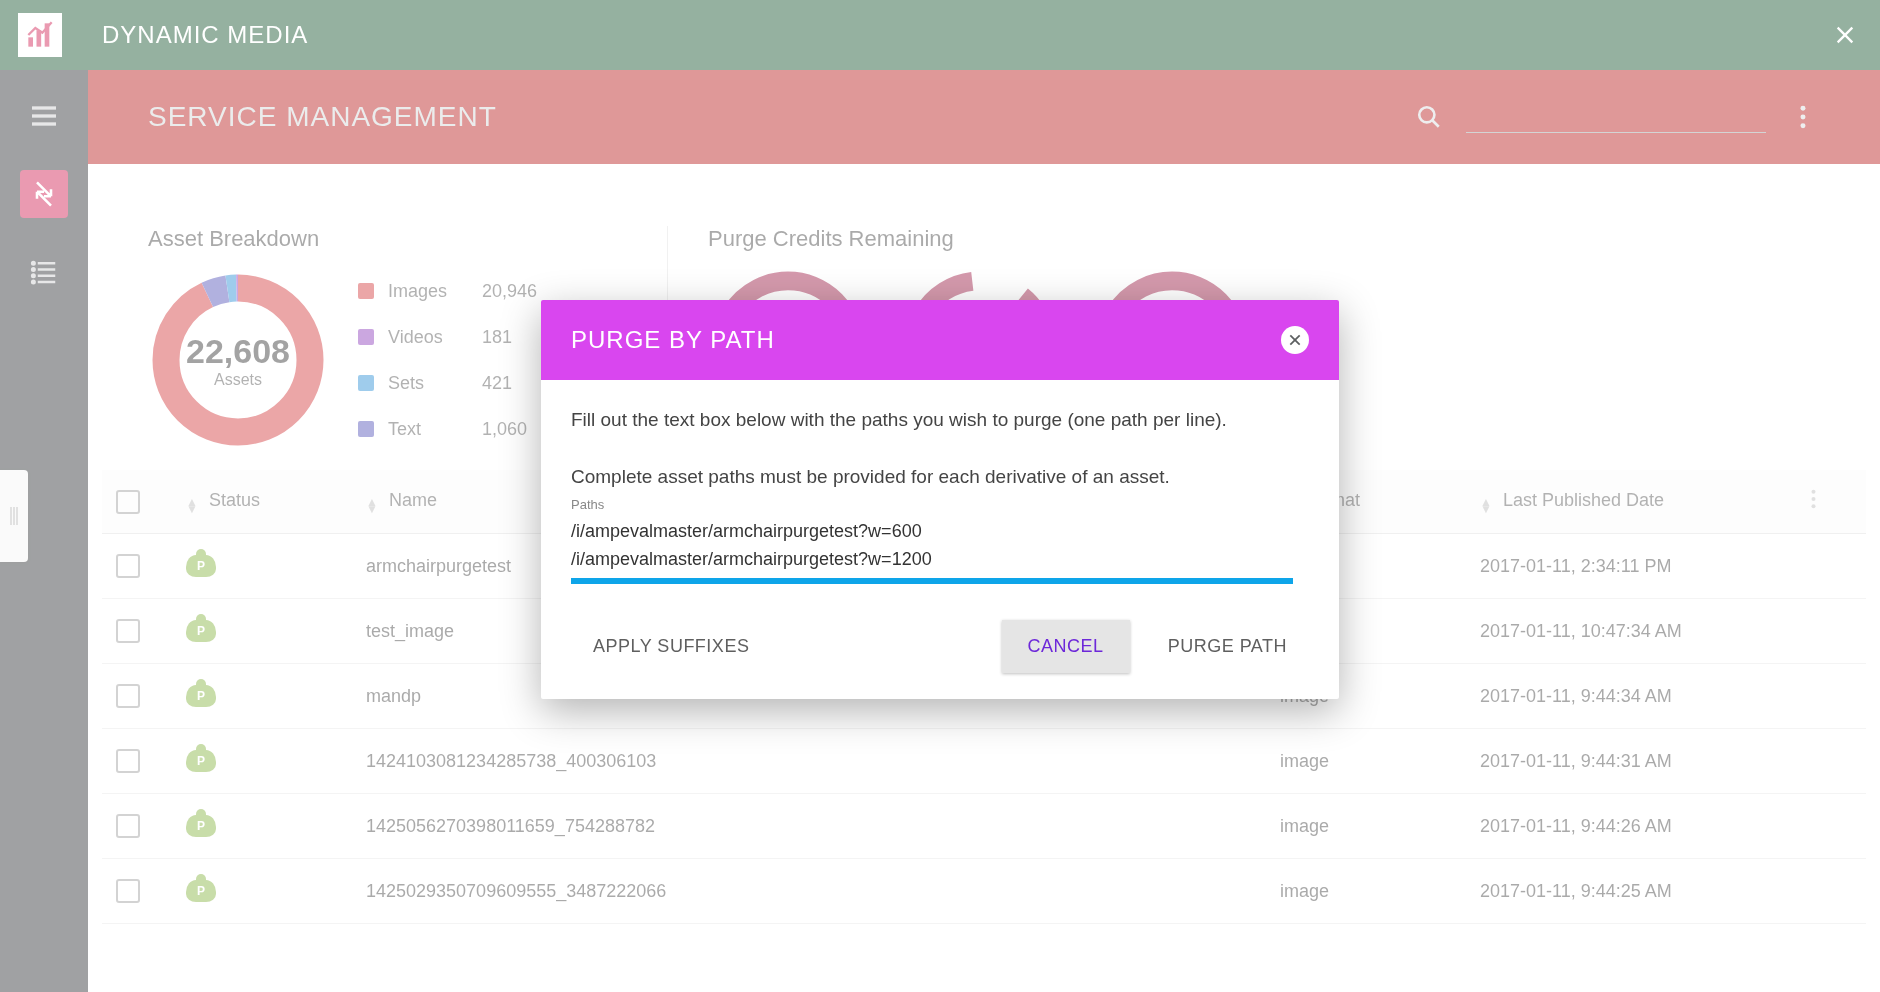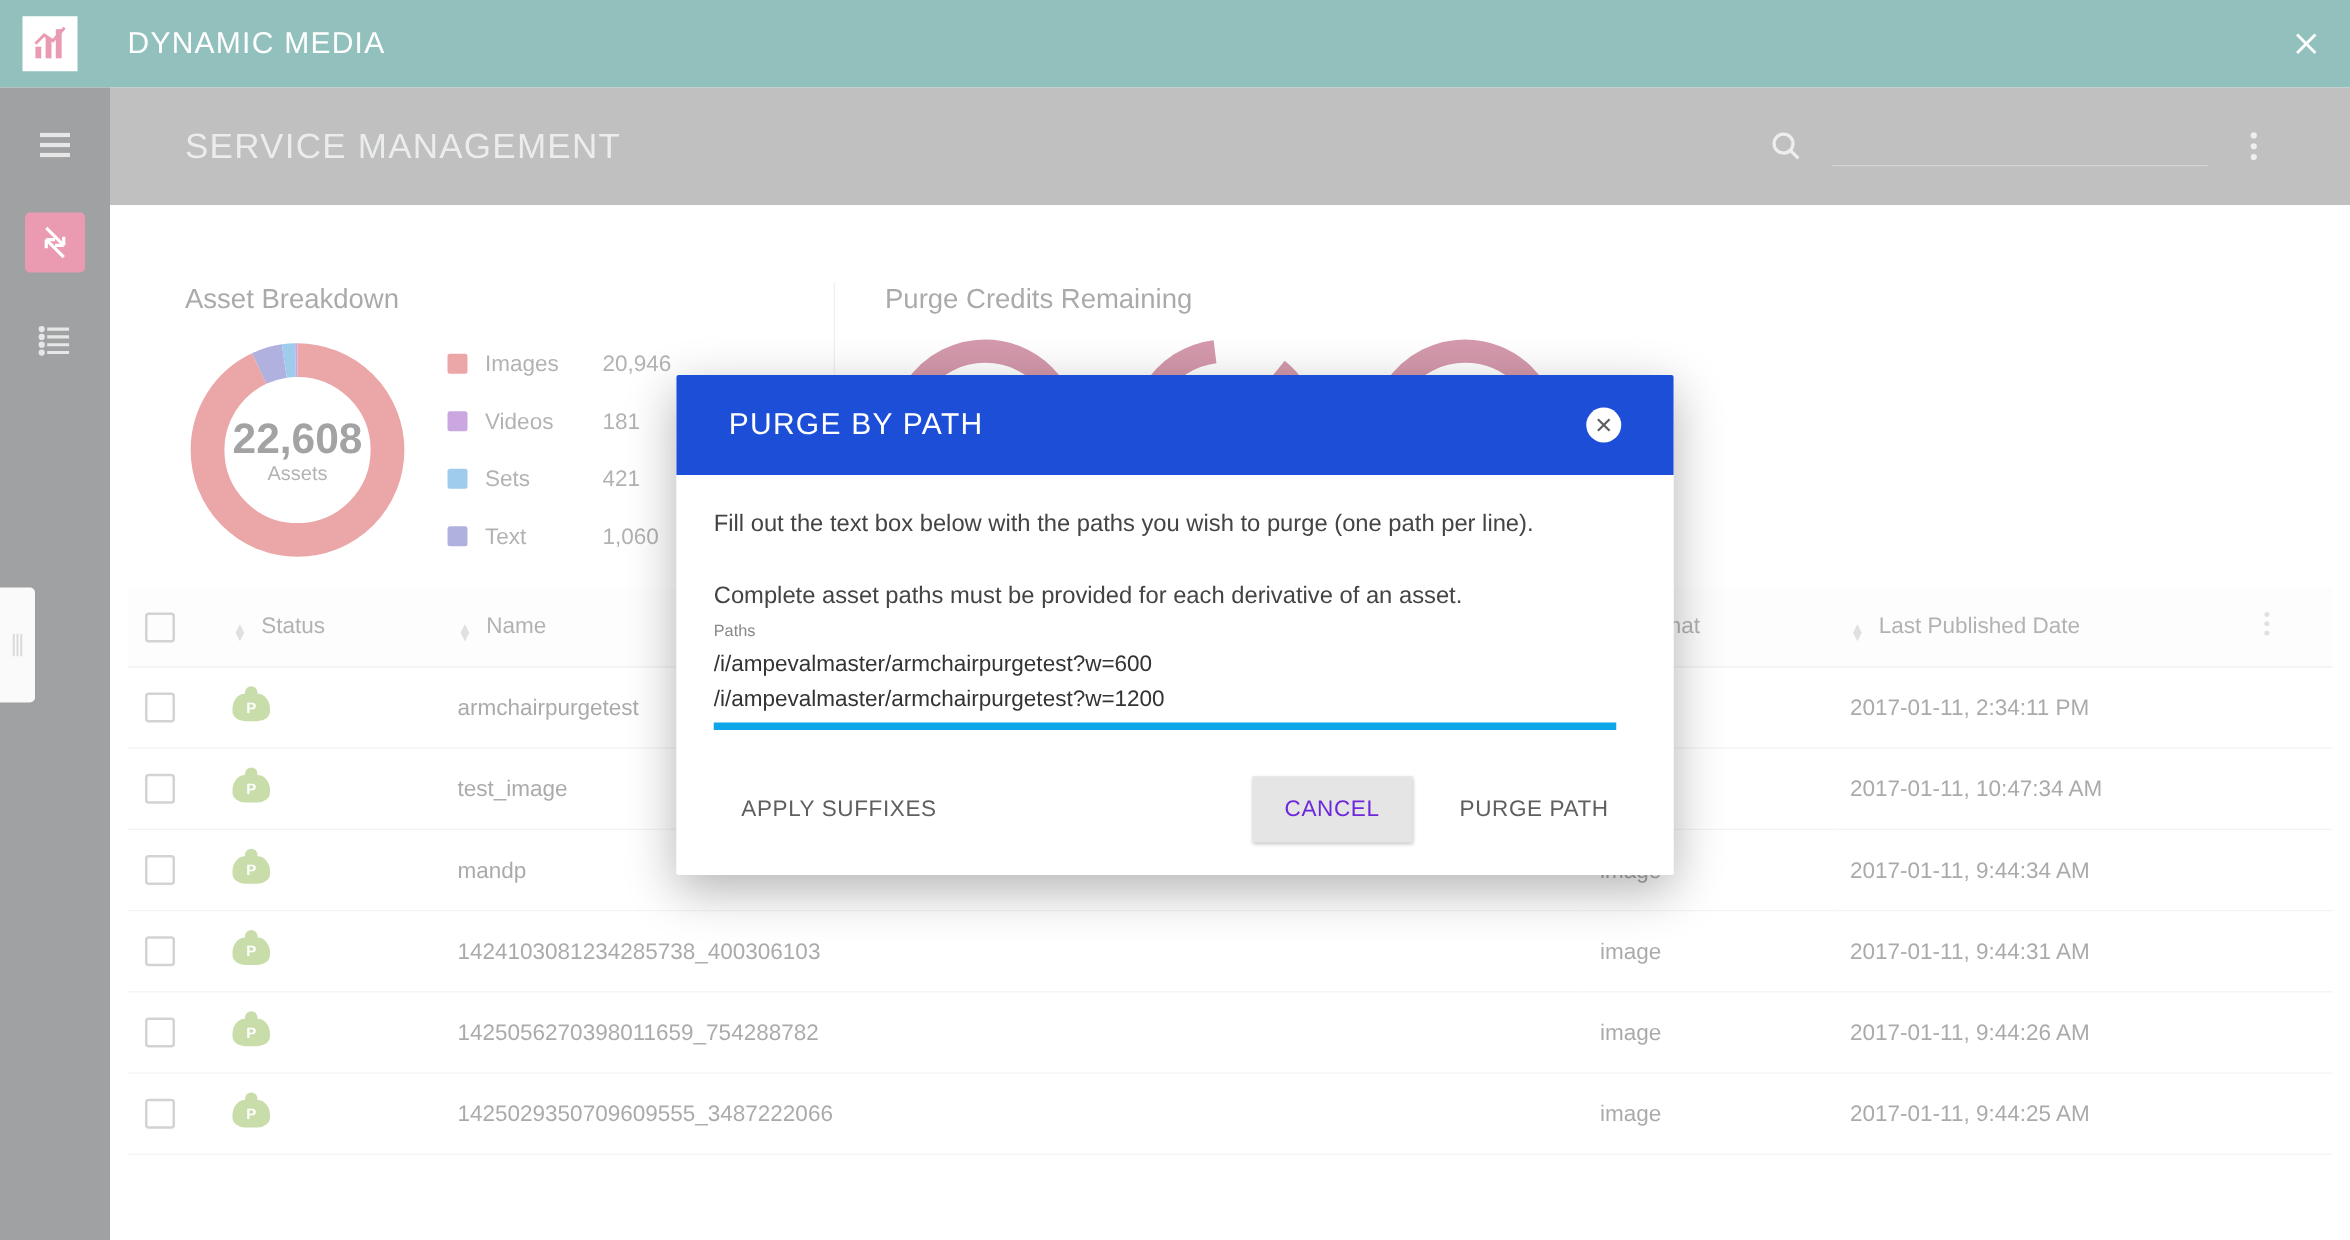--- a/index.html
+++ b/index.html
@@ -2,21 +2,21 @@
 <html><head>
 <meta charset="utf-8">
 <style>
   * { box-sizing: border-box; margin: 0; padding: 0; }
   html, body { width: 100%; height: 100%; font-family: "Helvetica Neue", Arial, sans-serif; background: #fff; overflow: hidden; }
   body { position: relative; }
 
   
   .brand-bar {
     display: flex; align-items: center; height: 70px;
-    background: #0f766e; color: #fff; padding: 0 18px;
+    background: #14532d; color: #fff; padding: 0 18px;
   }
   .brand-logo {
     width: 44px; height: 44px; background: #fff; display: flex; align-items: center; justify-content: center;
     margin-right: 40px;
   }
   .brand-logo svg { width: 28px; height: 28px; }
   .brand-title { font-size: 24px; letter-spacing: 1px; font-weight: 400; }
   .brand-close {
     margin-left: auto; width: 34px; height: 34px; display:flex; align-items:center; justify-content:center;
     cursor: pointer; font-size: 28px; color:#fff;
@@ -42,21 +42,21 @@
     background:#f3f3f3; border-top-right-radius:4px; border-bottom-right-radius:4px;
     display:flex; align-items:center; justify-content:center; color:#8c8c8c; font-size:14px;
     box-shadow:0 1px 3px rgba(0,0,0,0.15);
   }
 
   
   .page { flex:1; display:flex; flex-direction:column; min-width:0; }
 
   
   .page-header {
-    height: 94px; background:#737373; display:flex; align-items:center;
+    height: 94px; background:#b91c1c; display:flex; align-items:center;
     padding:0 60px; color:#d3d5d6;
   }
   .page-header-title { font-size:28px; letter-spacing:1px; font-weight:400; }
   .page-header-actions { margin-left:auto; display:flex; align-items:center; gap:20px; }
   .search-field {
     border:none; border-bottom:1px solid #9fa0a1; background:transparent; width:300px; height:32px;
     color:#fff; outline:none;
   }
   .icon-btn { width:34px; height:34px; display:flex; align-items:center; justify-content:center; cursor:pointer; }
 
@@ -110,21 +110,21 @@
   
   .backdrop {
     position:absolute; inset:0; background:rgba(255,255,255,0.55);
   }
   .modal {
     position:absolute; top:300px; left:50%; transform:translateX(-50%);
     width:798px; background:#fff; box-shadow:0 12px 40px rgba(0,0,0,0.3);
     border-radius:2px; overflow:hidden;
   }
   .modal-header {
-    background:#1d4ed8; color:#fff; padding:26px 42px; display:flex; align-items:center;
+    background:#d946ef; color:#fff; padding:26px 30px; display:flex; align-items:center;
   }
   .modal-title { font-size:24px; letter-spacing:1px; font-weight:400; }
   .modal-close {
     margin-left:auto; width:28px; height:28px; border-radius:50%;
     background:#fff; color:#5c5f60; display:flex; align-items:center; justify-content:center;
     font-size:18px; cursor:pointer;
   }
   .modal-body { padding:26px 30px 12px 30px; }
   .modal-text { font-size:19px; color:#444; line-height:1.5; margin-bottom:28px; }
   .field-label { font-size:13px; color:#888; margin-bottom:2px; }

